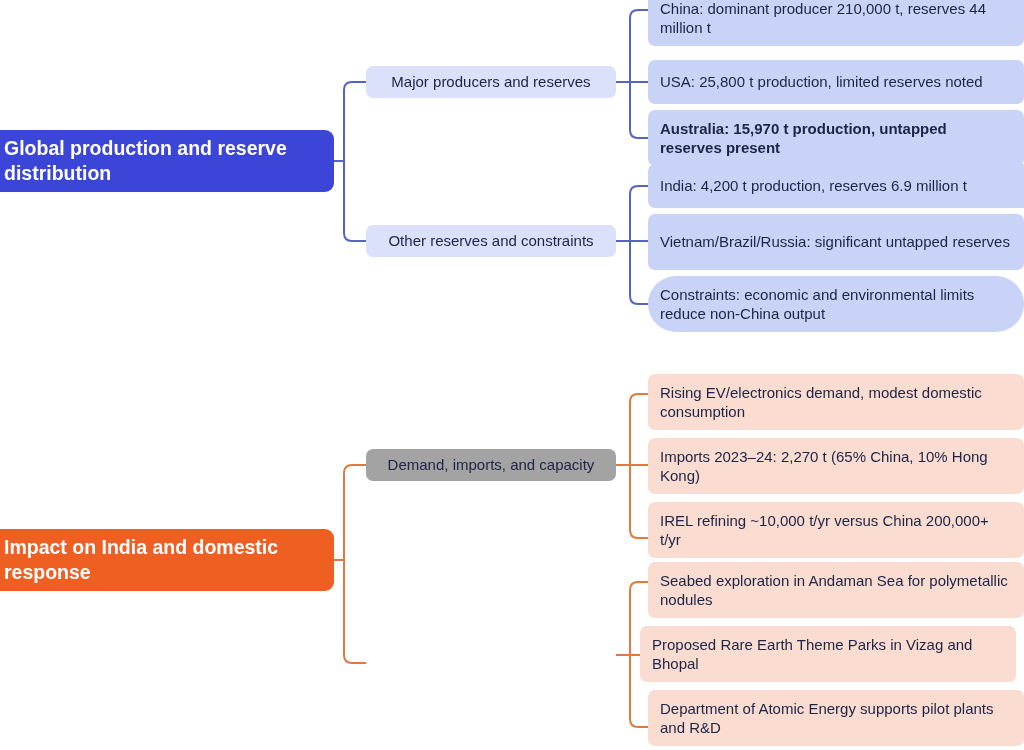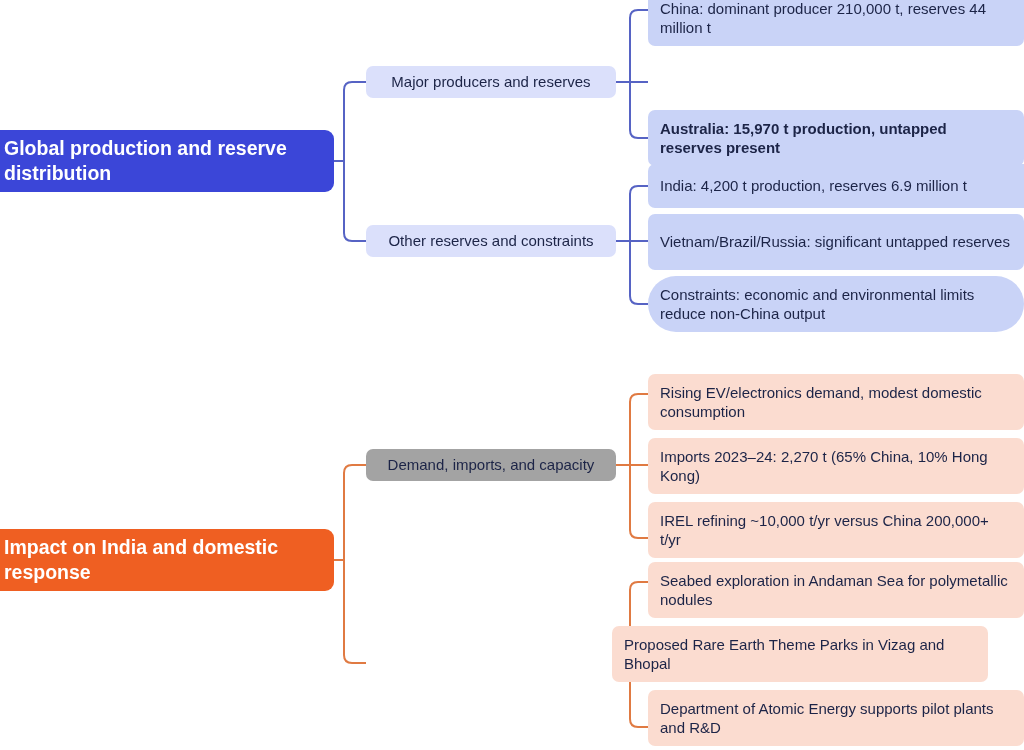--- a/index.html
+++ b/index.html
@@ -97,20 +97,21 @@
     <path d="M630 655 H648" stroke="#e07a42" stroke-width="2" fill="none"></path>
     <path d="M630 655 V719 Q630 727 638 727 H648" stroke="#e07a42" stroke-width="2" fill="none"></path>
   </svg>
 
   <div class="node root blue" style="left:-10px; top:130px; width:344px; height:62px;">Global production and reserve distribution</div>
 
   <div class="node branch blue" style="left:366px; top:66px; width:250px; height:32px;">Major producers and reserves</div>
 
   <div class="node leaf blue" style="left:648px; top:-10px; width:376px; height:56px;">China: dominant producer 210,000 t, reserves 44 million t</div>
 
+  <div class="node leaf blue" style="left:648px; top:60px; width:376px; height:44px;">USA: 25,800 t production, limited reserves noted</div>
 
   <div class="node leaf blue" style="left:648px; top:110px; width:376px; height:56px;font-weight:bold;">Australia: 15,970 t production, untapped reserves present</div>
 
   <div class="node branch blue" style="left:366px; top:225px; width:250px; height:32px;">Other reserves and constraints</div>
 
   <div class="node leaf blue" style="left:648px; top:164px; width:396px; height:44px;">India: 4,200 t production, reserves 6.9 million t</div>
 
   <div class="node leaf blue" style="left:648px; top:214px; width:376px; height:56px;text-align:right;">Vietnam/Brazil/Russia: significant untapped reserves</div>
 
   <div class="node leaf blue" style="left:648px; top:276px; width:376px; height:56px;border-radius:28px;">Constraints: economic and environmental limits reduce non-China output</div>
@@ -121,17 +122,17 @@
 
   <div class="node leaf orange" style="left:648px; top:374px; width:376px; height:56px;">Rising EV/electronics demand, modest domestic consumption</div>
 
   <div class="node leaf orange" style="left:648px; top:438px; width:376px; height:56px;">Imports 2023–24: 2,270 t (65% China, 10% Hong Kong)</div>
 
   <div class="node leaf orange" style="left:648px; top:502px; width:376px; height:56px;">IREL refining ~10,000 t/yr versus China 200,000+ t/yr</div>
 
 
   <div class="node leaf orange" style="left:648px; top:562px; width:376px; height:56px;">Seabed exploration in Andaman Sea for polymetallic nodules</div>
 
-  <div class="node leaf orange" style="left:612px; top:626px; width:376px; height:56px;">Proposed Rare Earth Theme Parks in Vizag and Bhopal</div>
+  <div class="node leaf orange" style="left:640px; top:626px; width:376px; height:56px;">Proposed Rare Earth Theme Parks in Vizag and Bhopal</div>
 
   <div class="node leaf orange" style="left:648px; top:690px; width:376px; height:56px;">Department of Atomic Energy supports pilot plants and R&amp;D</div>
 
 </div>
 
 </body></html>

